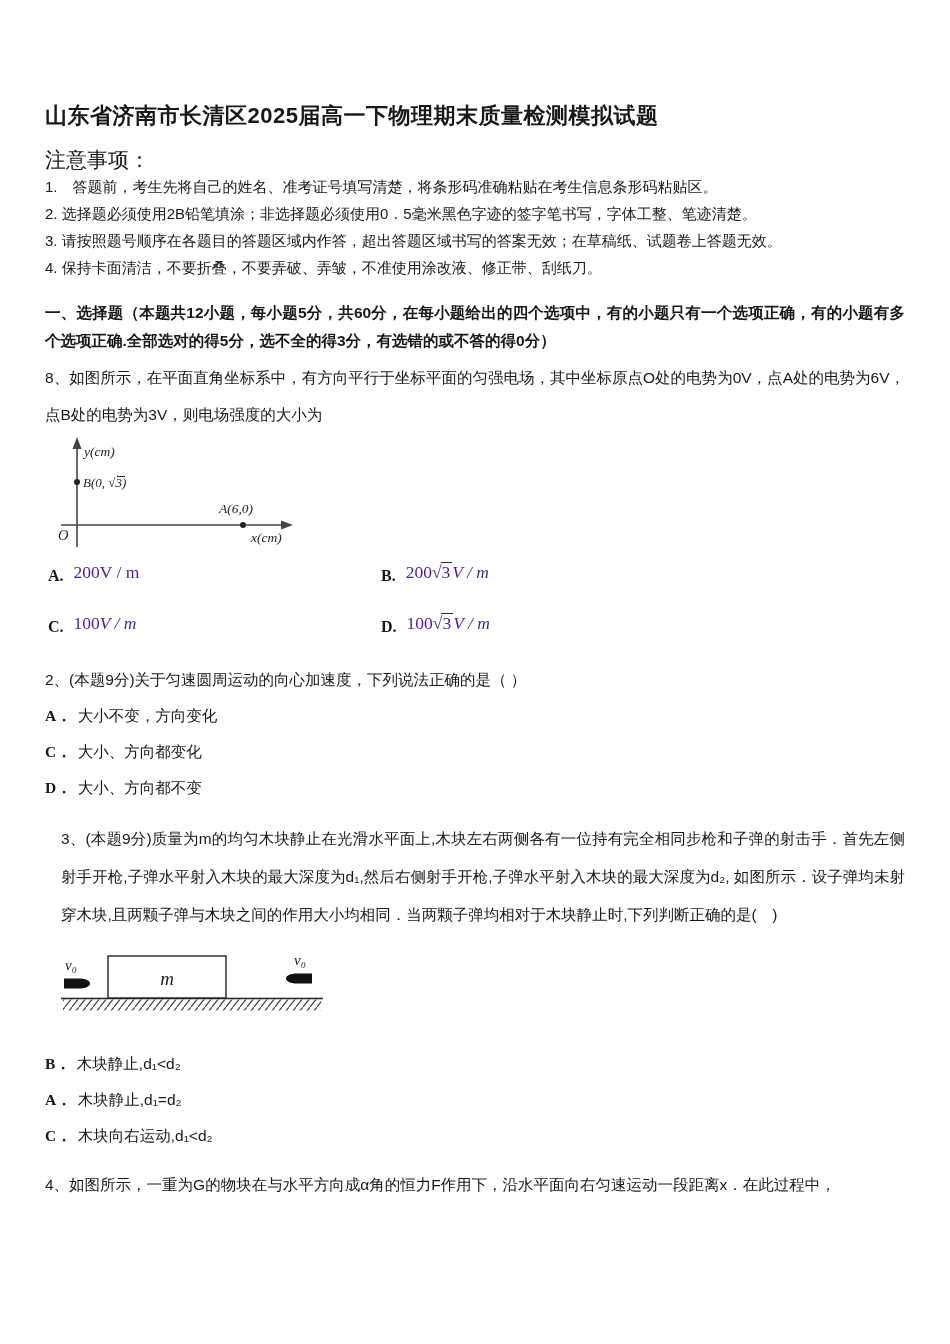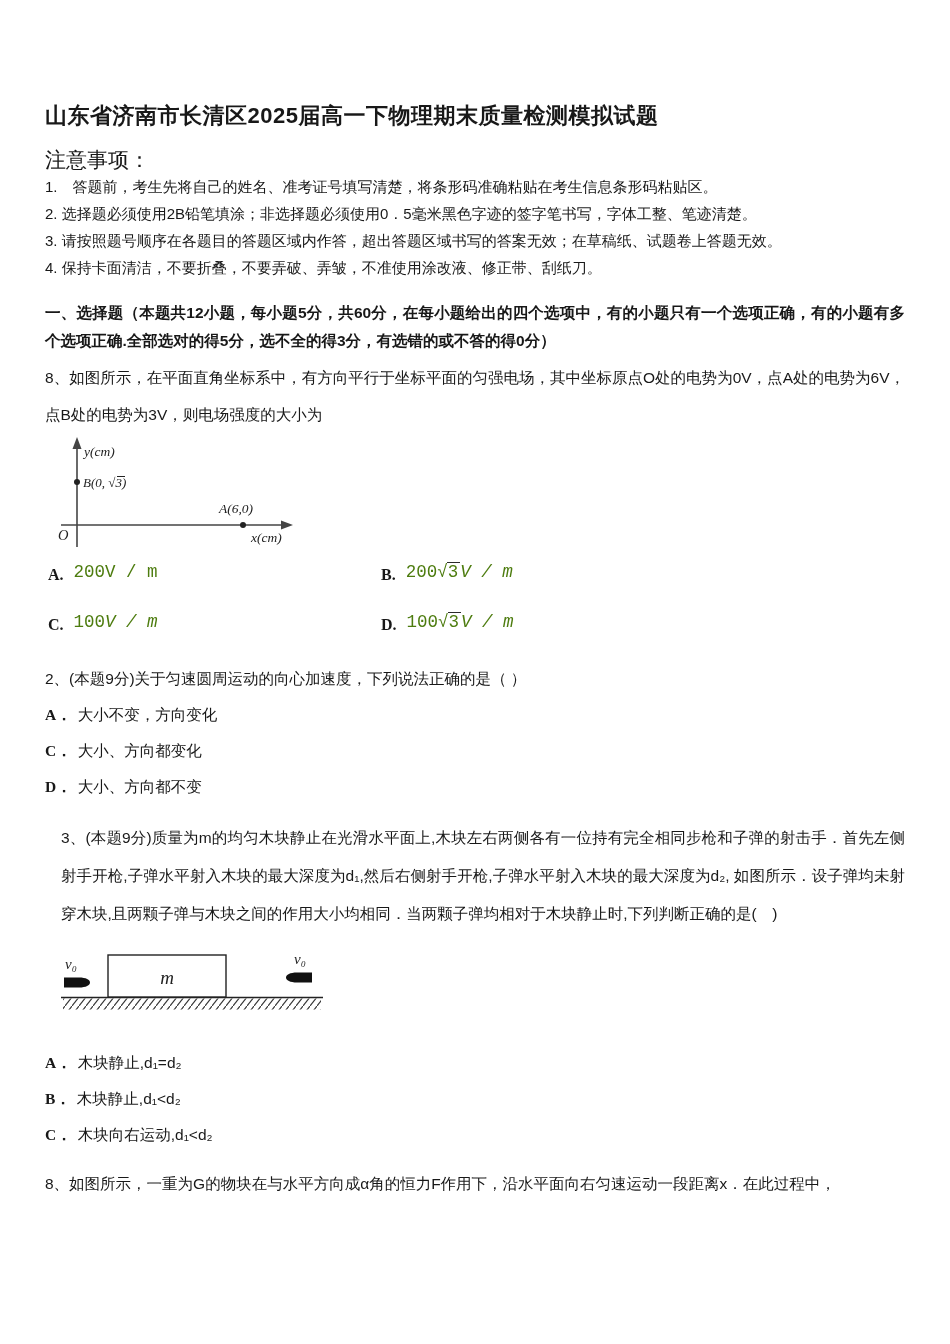--- a/index.html
+++ b/index.html
@@ -26,22 +26,22 @@
   .q1-options{
     display:grid;grid-template-columns:333px 1fr;row-gap:30px;
     margin:8px 0 0 3px;align-items:baseline;
   }
   .q1-opt{display:flex;align-items:baseline;gap:10px;}
   .opt-letter{
     font-family:"Liberation Serif","DejaVu Serif",serif;
     font-weight:700;font-size:16px;
   }
   .math{
-    font-family:Liberation Mono, monospace;
-    font-size:17.5px;color:#4d7c0f;position:relative;top:-3px;
+    font-family:Liberation Serif, serif;
+    font-size:17.5px;color:#4c1d95;position:relative;top:-3px;
   }
   .sq-sign{display:inline-block;margin-right:-1px;}
   .sq-rad{display:inline-block;border-top:1.4px solid #2a2a2a;padding:0 2px 0 1px;line-height:1.1;}
   .it{font-style:italic;}
   .opt-list{margin:0;}
   .q2opts{margin-top:0;}
   .q3opts{margin-top:20px;}
   .opt-line{margin:0;font-size:15.5px;line-height:36px;font-weight:500;}
   .opt-letter2{
     font-family:"Liberation Serif","DejaVu Serif",serif;
@@ -135,20 +135,20 @@
 
       <path d="M13,34.5 h15 c7,0 11,2.3 11,5 c0,2.7 -4,5 -11,5 h-15 z" fill="#111"></path>
       <text class="svgtxt" x="14" y="26" font-size="15">v₀</text>
 
       <path d="M261,29.5 h-15 c-7,0 -11,2.3 -11,5 c0,2.7 4,5 11,5 h15 z" fill="#111"></path>
       <text class="svgtxt" x="243" y="21" font-size="15">v₀</text>
     </svg>
   </figure>
 
   <div class="opt-list q3opts">
+    <p class="opt-line"><span class="opt-letter2">B．</span><span>木块静止,d₁&lt;d₂</span></p>
     <p class="opt-line"><span class="opt-letter2">A．</span><span>木块静止,d₁=d₂</span></p>
-    <p class="opt-line"><span class="opt-letter2">B．</span><span>木块静止,d₁&lt;d₂</span></p>
     <p class="opt-line"><span class="opt-letter2">C．</span><span>木块向右运动,d₁&lt;d₂</span></p>
   </div>
 
-  <p class="qtext q4text">8、如图所示，一重为G的物块在与水平方向成α角的恒力F作用下，沿水平面向右匀速运动一段距离x．在此过程中，</p>
+  <p class="qtext q4text">4、如图所示，一重为G的物块在与水平方向成α角的恒力F作用下，沿水平面向右匀速运动一段距离x．在此过程中，</p>
 
 </div>
 
 </body></html>

